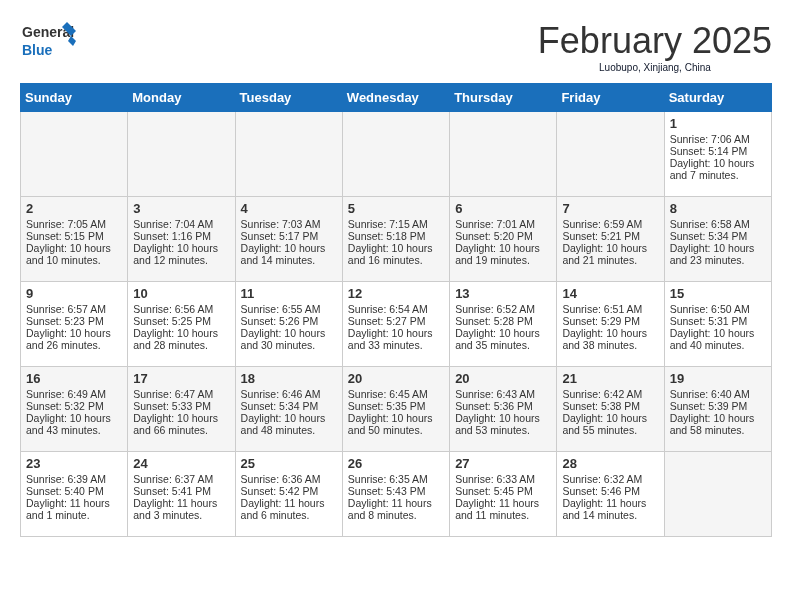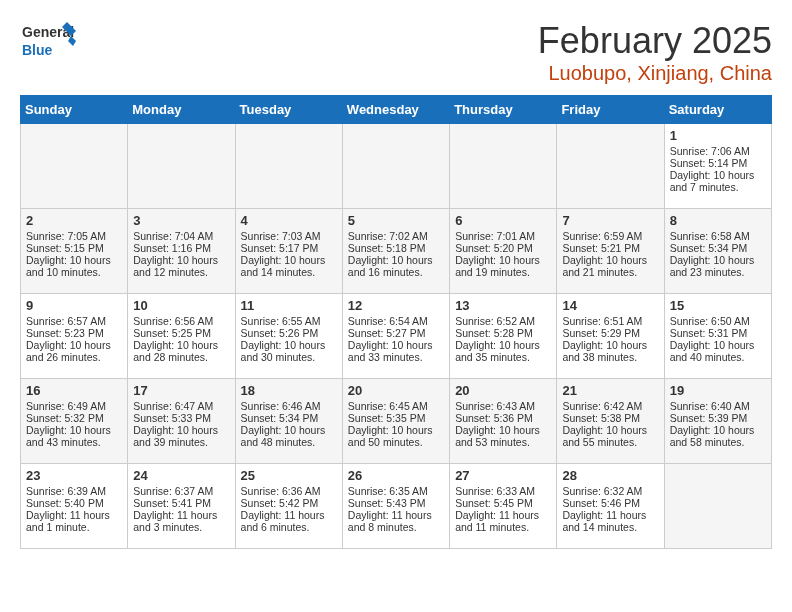--- a/index.html
+++ b/index.html
@@ -17,30 +17,30 @@
       display: flex;
       justify-content: space-between;
       align-items: flex-start;
       margin-bottom: 10px;
     }
     .logo {
       display: flex;
       align-items: center;
     }
     .title-block {
-      text-align: right;
+      text-align: center;
     }
     .month-title {
       font-size: 36px;
       font-weight: normal;
       color: #333;
     }
     .location {
-      font-size: 20px;
-      color: #c2410c;
+      font-size: 10px;
+      color: #0f172a;
     }
     .calendar {
       width: 100%;
       border-collapse: collapse;
       table-layout: fixed;
     }
     .calendar th {
       background: #1a6fbb;
       color: #fff;
       font-size: 13px;
@@ -109,37 +109,37 @@
           <td class="empty"></td>
           <td class="empty"></td>
           <td class="empty"></td>
           <td class="empty"></td>
           <td><span class="day-num">1</span><span>Sunrise: 7:06 AM</span><br><span>Sunset: 5:14 PM</span><br><span>Daylight: 10 hours and 7 minutes.</span></td>
         </tr>
         <tr class="row-shaded">
           <td><span class="day-num">2</span><span>Sunrise: 7:05 AM</span><br><span>Sunset: 5:15 PM</span><br><span>Daylight: 10 hours and 10 minutes.</span></td>
           <td><span class="day-num">3</span><span>Sunrise: 7:04 AM</span><br><span>Sunset: 1:16 PM</span><br><span>Daylight: 10 hours and 12 minutes.</span></td>
           <td><span class="day-num">4</span><span>Sunrise: 7:03 AM</span><br><span>Sunset: 5:17 PM</span><br><span>Daylight: 10 hours and 14 minutes.</span></td>
-          <td><span class="day-num">5</span><span>Sunrise: 7:02 AM</span><br><span>Sunset: 5:18 PM</span><br><span>Daylight: 10 hours and 16 minutes.</span></td>
+          <td><span class="day-num">5</span><span>Sunrise: 7:15 AM</span><br><span>Sunset: 5:18 PM</span><br><span>Daylight: 10 hours and 16 minutes.</span></td>
           <td><span class="day-num">6</span><span>Sunrise: 7:01 AM</span><br><span>Sunset: 5:20 PM</span><br><span>Daylight: 10 hours and 19 minutes.</span></td>
           <td><span class="day-num">7</span><span>Sunrise: 6:59 AM</span><br><span>Sunset: 5:21 PM</span><br><span>Daylight: 10 hours and 21 minutes.</span></td>
           <td><span class="day-num">8</span><span>Sunrise: 6:58 AM</span><br><span>Sunset: 5:34 PM</span><br><span>Daylight: 10 hours and 23 minutes.</span></td>
         </tr>
         <tr>
           <td><span class="day-num">9</span><span>Sunrise: 6:57 AM</span><br><span>Sunset: 5:23 PM</span><br><span>Daylight: 10 hours and 26 minutes.</span></td>
           <td><span class="day-num">10</span><span>Sunrise: 6:56 AM</span><br><span>Sunset: 5:25 PM</span><br><span>Daylight: 10 hours and 28 minutes.</span></td>
           <td><span class="day-num">11</span><span>Sunrise: 6:55 AM</span><br><span>Sunset: 5:26 PM</span><br><span>Daylight: 10 hours and 30 minutes.</span></td>
           <td><span class="day-num">12</span><span>Sunrise: 6:54 AM</span><br><span>Sunset: 5:27 PM</span><br><span>Daylight: 10 hours and 33 minutes.</span></td>
           <td><span class="day-num">13</span><span>Sunrise: 6:52 AM</span><br><span>Sunset: 5:28 PM</span><br><span>Daylight: 10 hours and 35 minutes.</span></td>
           <td><span class="day-num">14</span><span>Sunrise: 6:51 AM</span><br><span>Sunset: 5:29 PM</span><br><span>Daylight: 10 hours and 38 minutes.</span></td>
           <td><span class="day-num">15</span><span>Sunrise: 6:50 AM</span><br><span>Sunset: 5:31 PM</span><br><span>Daylight: 10 hours and 40 minutes.</span></td>
         </tr>
         <tr class="row-shaded">
           <td><span class="day-num">16</span><span>Sunrise: 6:49 AM</span><br><span>Sunset: 5:32 PM</span><br><span>Daylight: 10 hours and 43 minutes.</span></td>
-          <td><span class="day-num">17</span><span>Sunrise: 6:47 AM</span><br><span>Sunset: 5:33 PM</span><br><span>Daylight: 10 hours and 39 minutes.</span></td>
+          <td><span class="day-num">17</span><span>Sunrise: 6:47 AM</span><br><span>Sunset: 5:33 PM</span><br><span>Daylight: 10 hours and 66 minutes.</span></td>
           <td><span class="day-num">18</span><span>Sunrise: 6:46 AM</span><br><span>Sunset: 5:34 PM</span><br><span>Daylight: 10 hours and 48 minutes.</span></td>
           <td><span class="day-num">20</span><span>Sunrise: 6:45 AM</span><br><span>Sunset: 5:35 PM</span><br><span>Daylight: 10 hours and 50 minutes.</span></td>
           <td><span class="day-num">20</span><span>Sunrise: 6:43 AM</span><br><span>Sunset: 5:36 PM</span><br><span>Daylight: 10 hours and 53 minutes.</span></td>
           <td><span class="day-num">21</span><span>Sunrise: 6:42 AM</span><br><span>Sunset: 5:38 PM</span><br><span>Daylight: 10 hours and 55 minutes.</span></td>
           <td><span class="day-num">19</span><span>Sunrise: 6:40 AM</span><br><span>Sunset: 5:39 PM</span><br><span>Daylight: 10 hours and 58 minutes.</span></td>
         </tr>
         <tr>
           <td><span class="day-num">23</span><span>Sunrise: 6:39 AM</span><br><span>Sunset: 5:40 PM</span><br><span>Daylight: 11 hours and 1 minute.</span></td>
           <td><span class="day-num">24</span><span>Sunrise: 6:37 AM</span><br><span>Sunset: 5:41 PM</span><br><span>Daylight: 11 hours and 3 minutes.</span></td>
           <td><span class="day-num">25</span><span>Sunrise: 6:36 AM</span><br><span>Sunset: 5:42 PM</span><br><span>Daylight: 11 hours and 6 minutes.</span></td>

